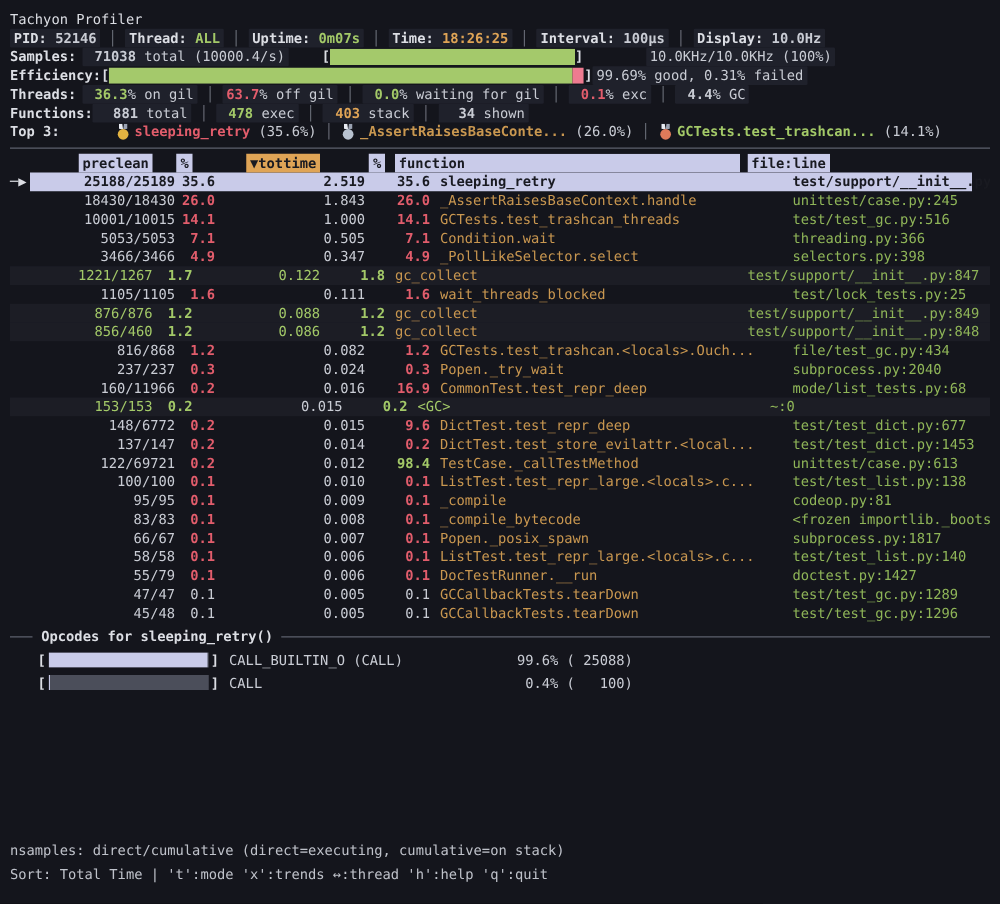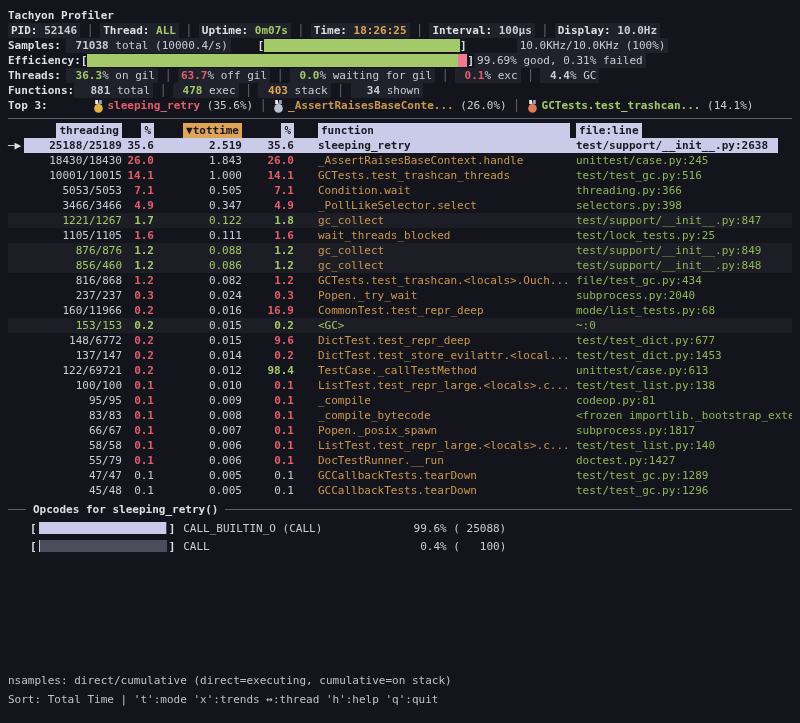--- a/index.html
+++ b/index.html
@@ -1,21 +1,21 @@
 <!DOCTYPE html>
 <html style="--bg: #14151c; --panel: #1f212b; --fg: #c9ccd4; --fg-bright: #dcdee4; --dim2: #bfc2ca; --pipe: #6a6e78; --hr: #5c606c; --green: #a3c968; --green-dim: #8fb558; --amber: #c99750; --orange: #dfa456; --red: #e25d6c; --lavender: #c9cbe9; --sel-text: #191a21; --bar-green: #a4c96b; --bar-pink: #ee7b90; --track: #4b4e5a; --medal-gold: #e3b341; --medal-silver: #b8c2d0; --medal-bronze: #df7a5a;"><head>
 <meta charset="utf-8">
 <style>
   html,body{margin:0;padding:0;background:#0e0f14;}
   .screen{position:relative;width:800px;height:723px;background:var(--bg);
     font-family:"DejaVu Sans Mono",monospace;font-size:11px;line-height:15px;
     color:var(--fg);overflow:hidden;}
   .line{height:15px;display:flex;align-items:center;white-space:pre;}
   .topbar{padding:8px 8px 0 8px;}
-  .title{font-weight:bold;color:var(--fg-bright);}
+  .title{font-weight:normal;color:var(--fg-bright);}
   .seg{background:var(--panel);padding:0 3px;border-radius:1px;}
   .lbl{font-weight:bold;color:var(--fg-bright);text-align:right;}
   .lblc{display:inline-block;min-width:58px;font-weight:bold;color:var(--fg-bright);}
   .pipe{color:var(--pipe);}
   .v-fg{color:var(--fg);font-weight:bold;}
   .v-green{color:var(--green);font-weight:bold;}
   .v-orange{color:var(--orange);font-weight:bold;}
   .v-red{color:var(--red);font-weight:bold;}
   .v-amber{color:var(--amber);font-weight:bold;}
   .unit{color:var(--fg);}
@@ -23,29 +23,29 @@
   .bar{height:13px;display:flex;overflow:hidden;}
   .bar .good{background:var(--bar-green);height:100%;}
   .bar .bad{background:var(--bar-pink);height:100%;}
   .medal{display:inline-block;width:11px;height:13px;margin-right:4px;vertical-align:middle;}
   .hr{height:1px;background:var(--hr);margin:5px 8px 4px 8px;}
   .table{padding:0;}
   .trow{height:15px;line-height:15px;display:flex;white-space:pre;margin:0 8px;align-items:center;}
   .c0{width:16px;flex:none;color:var(--fg-bright);}
   .c1{width:98px;flex:none;text-align:right;}
   .c2{width:32px;flex:none;text-align:right;}
-  .c3{width:88px;flex:none;text-align:right;}
+  .c3{width:88px;flex:none;text-align:right;padding-left:14px;}
   .c4{width:52px;flex:none;text-align:right;}
-  .c5{width:252px;flex:none;margin-left:24px;overflow:hidden;}
+  .c5{width:276px;flex:none;margin-left:8px;overflow:hidden;}
   .c6{flex:1;margin-left:6px;overflow:hidden;}
   .hbox{display:inline-block;background:var(--lavender);color:var(--sel-text);
     font-weight:bold;padding:0 3px;}
   .hbox.sort{background:var(--orange);}
   .c5 .hbox{display:block;}
-  .n-fg{color:var(--fg);}
+  .n-fg{color:var(--fg);margin-left:18px;}
   .n-green{color:var(--green);}
   .p-red{color:var(--red);font-weight:bold;}
   .p-green{color:var(--green);font-weight:bold;}
   .p-fg{color:var(--fg);}
   .f-amber{color:var(--amber);}
   .f-green{color:var(--green);}
   .file{color:var(--green-dim);}
   .gcrow{background:rgba(210,220,255,0.045);}
   .sel{background:linear-gradient(to right,transparent 16px,var(--lavender) 16px,var(--lavender) 770px,transparent 770px);}
   .sel span{color:var(--sel-text)!important;font-weight:bold;}
@@ -86,21 +86,21 @@
               <path d="M2.2 0h2.6L5.5 4.6 2.2 4z" fill="#e8ebf2"></path>
               <path d="M8.8 0H6.2L5.5 4.6 8.8 4z" fill="#9aa2b2"></path>
               <circle cx="5.5" cy="8.4" r="4.3" fill="#df7a5a"></circle>
             </svg></span><span class="v-green">GCTests.test_trashcan...</span><span class="unit"> (14.1%)</span></span></div>
   </div>
 
   <div class="hr"></div>
 
   <div class="table">
     <div id="thead">
-        <div class="trow"><span class="c0"></span><span class="c1"><span class="hbox">threading</span></span><span class="c2"><span class="hbox">%</span></span><span class="c3"><span class="hbox sort">▼tottime</span></span><span class="c4"><span class="hbox">%</span></span><span class="c5"><span class="hbox">function</span></span><span class="c6"><span class="hbox">file:line</span></span></div>
+        <div class="trow"><span class="c0"></span><span class="c1"><span class="hbox">preclean</span></span><span class="c2"><span class="hbox">%</span></span><span class="c3"><span class="hbox sort">▼tottime</span></span><span class="c4"><span class="hbox">%</span></span><span class="c5"><span class="hbox">function</span></span><span class="c6"><span class="hbox">file:line</span></span></div>
       </div>
     <div id="tbody">
         <div class="trow sel"><span class="c0">─▶</span><span class="c1 n-fg">25188/25189</span><span class="c2 p-fg">35.6</span><span class="c3 n-fg">2.519</span><span class="c4 p-fg">35.6</span><span class="c5 f-amber">sleeping_retry</span><span class="c6 file">test/support/__init__.py:2638</span></div>
         <div class="trow"><span class="c0"></span><span class="c1 n-fg">18430/18430</span><span class="c2 p-red">26.0</span><span class="c3 n-fg">1.843</span><span class="c4 p-red">26.0</span><span class="c5 f-amber">_AssertRaisesBaseContext.handle</span><span class="c6 file">unittest/case.py:245</span></div>
         <div class="trow"><span class="c0"></span><span class="c1 n-fg">10001/10015</span><span class="c2 p-red">14.1</span><span class="c3 n-fg">1.000</span><span class="c4 p-red">14.1</span><span class="c5 f-amber">GCTests.test_trashcan_threads</span><span class="c6 file">test/test_gc.py:516</span></div>
         <div class="trow"><span class="c0"></span><span class="c1 n-fg">5053/5053</span><span class="c2 p-red">7.1</span><span class="c3 n-fg">0.505</span><span class="c4 p-red">7.1</span><span class="c5 f-amber">Condition.wait</span><span class="c6 file">threading.py:366</span></div>
         <div class="trow"><span class="c0"></span><span class="c1 n-fg">3466/3466</span><span class="c2 p-red">4.9</span><span class="c3 n-fg">0.347</span><span class="c4 p-red">4.9</span><span class="c5 f-amber">_PollLikeSelector.select</span><span class="c6 file">selectors.py:398</span></div>
         <div class="trow gcrow"><span class="c0"></span><span class="c1 n-green">1221/1267</span><span class="c2 p-green">1.7</span><span class="c3 n-green">0.122</span><span class="c4 p-green">1.8</span><span class="c5 f-amber">gc_collect</span><span class="c6 file">test/support/__init__.py:847</span></div>
         <div class="trow"><span class="c0"></span><span class="c1 n-fg">1105/1105</span><span class="c2 p-red">1.6</span><span class="c3 n-fg">0.111</span><span class="c4 p-red">1.6</span><span class="c5 f-amber">wait_threads_blocked</span><span class="c6 file">test/lock_tests.py:25</span></div>
         <div class="trow gcrow"><span class="c0"></span><span class="c1 n-green">876/876</span><span class="c2 p-green">1.2</span><span class="c3 n-green">0.088</span><span class="c4 p-green">1.2</span><span class="c5 f-amber">gc_collect</span><span class="c6 file">test/support/__init__.py:849</span></div>

